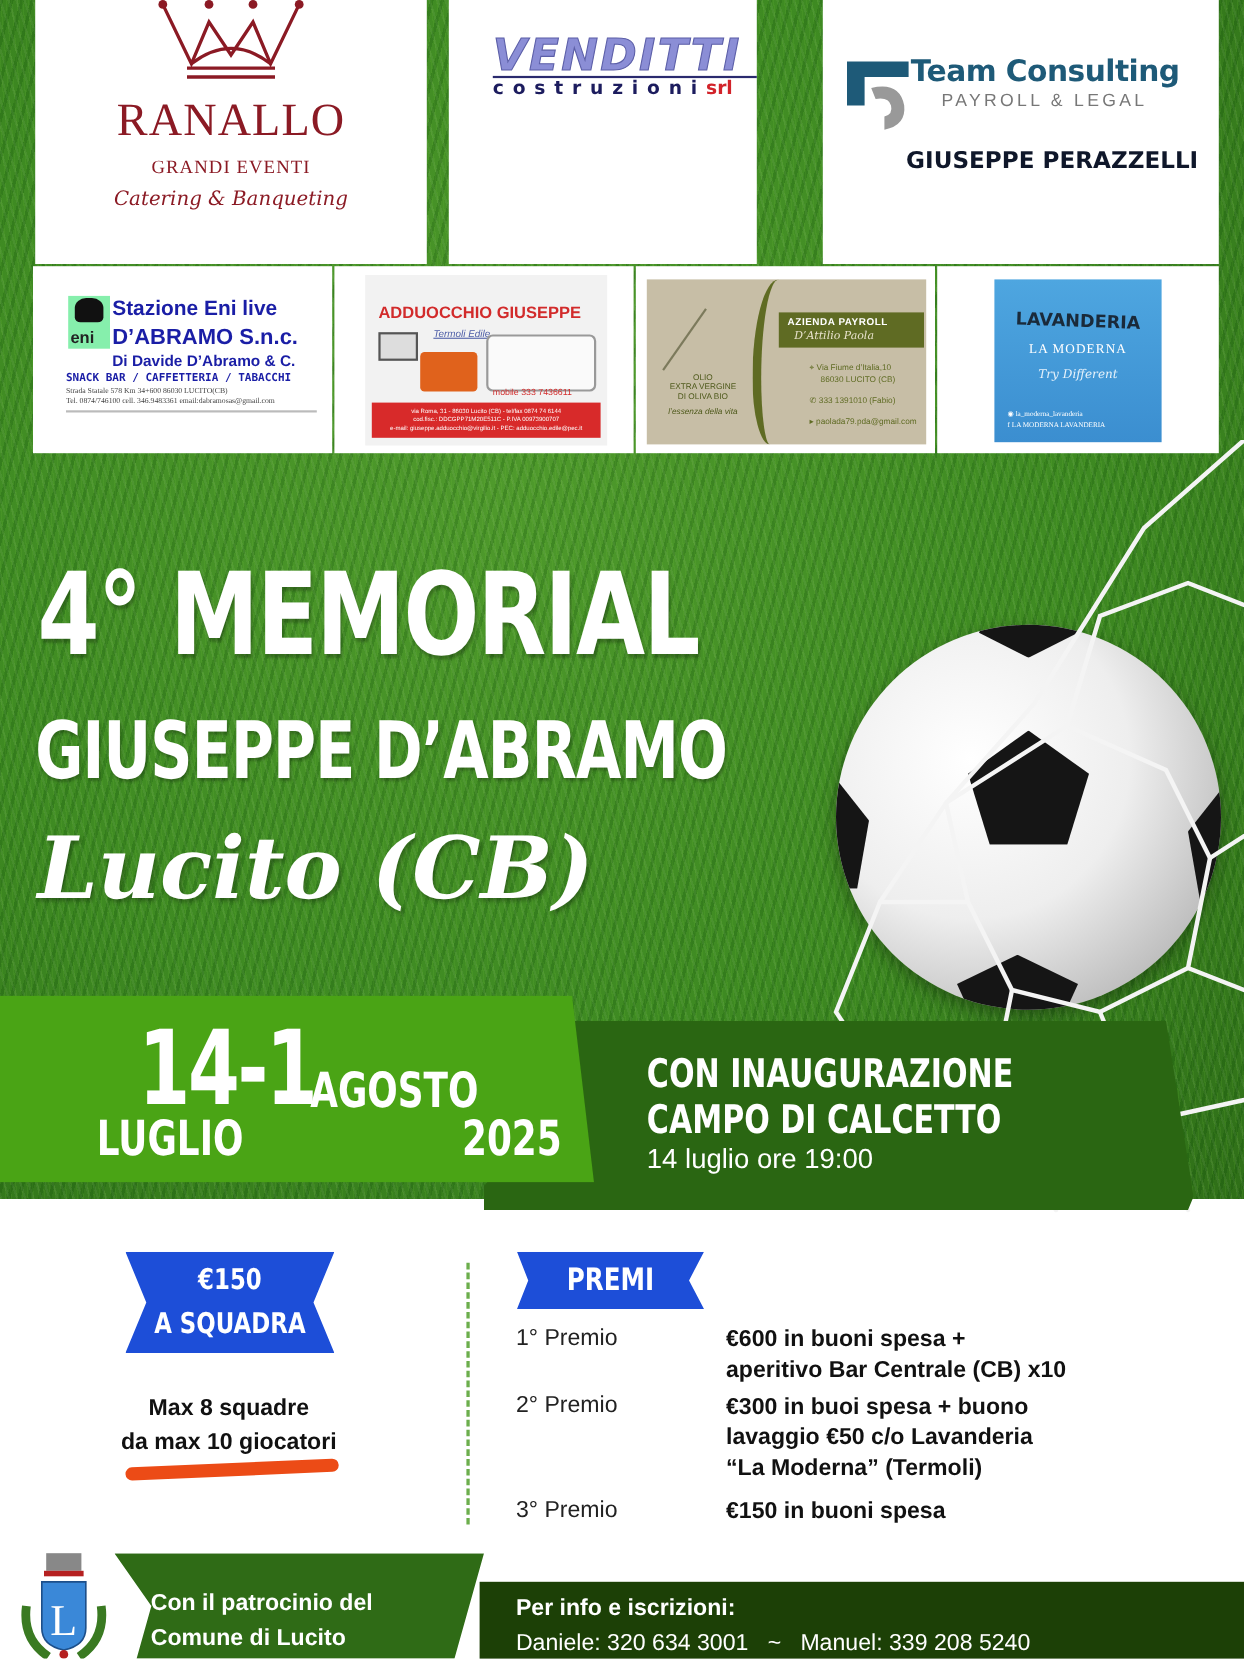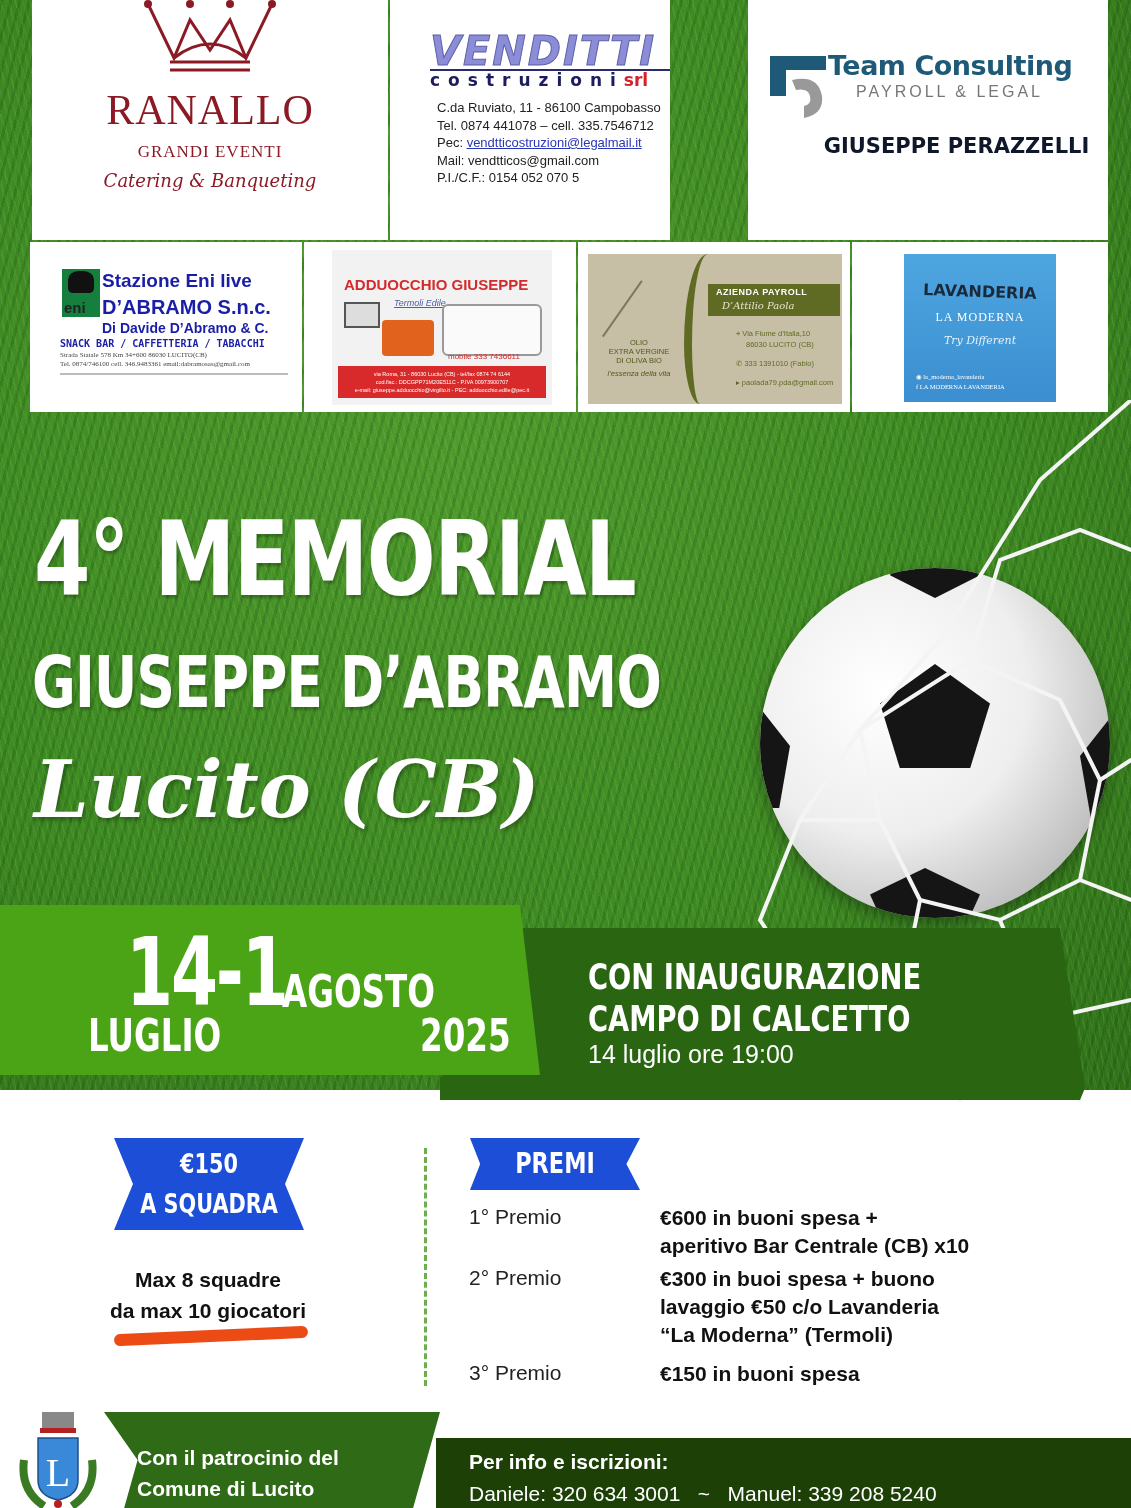--- a/index.html
+++ b/index.html
@@ -6,21 +6,21 @@
 html,body{width:1131px;height:1508px;overflow:hidden;background:#fff}
 body{position:relative;font-family:"Liberation Sans",sans-serif}
 .grass{position:absolute;left:0;top:0;width:1131px;height:1090px;
  background:
   repeating-linear-gradient(72deg,rgba(255,255,255,0.05) 0 2px,transparent 2px 7px),
   repeating-linear-gradient(105deg,rgba(0,60,0,0.18) 0 3px,transparent 3px 9px),
   repeating-linear-gradient(85deg,rgba(120,200,60,0.12) 0 1px,transparent 1px 5px),
   radial-gradient(ellipse at 40% 40%,#4f9a2c 0%,#3e8a22 55%,#2f6f18 100%);}
 .panel{position:absolute;background:#fff;overflow:hidden}
 .p1{left:32px;top:0;width:356px;height:240px}
-.p2{left:390px;top:0;width:280px;height:240px}
+.p2{left:408px;top:0;width:280px;height:240px}
 .p3{left:748px;top:0;width:360px;height:240px}
 .p4{left:30px;top:242px;width:272px;height:170px}
 .p5{left:304px;top:242px;width:272px;height:170px}
 .p6{left:578px;top:242px;width:272px;height:170px}
 .p7{left:852px;top:242px;width:256px;height:170px}
 
 
 .crown{position:absolute;left:108px;top:0;width:140px;height:72px}
 .ranallo-name{position:absolute;left:0;width:356px;top:86px;text-align:center;font-family:"Liberation Serif",serif;font-size:42px;color:#8b1a24;letter-spacing:1px}
 .ranallo-sub{position:absolute;left:0;width:356px;top:142px;text-align:center;font-family:"Liberation Serif",serif;font-size:17px;color:#8b1a24;letter-spacing:1px}
@@ -34,21 +34,21 @@
 .v-info{position:absolute;left:47px;top:99px;font-size:13px;line-height:17.5px;color:#222}
 .v-link{color:#2a36b8;text-decoration:underline}
 
 
 .tc-mark{position:absolute;left:20px;top:52px;width:64px;height:68px}
 .tc-name{position:absolute;left:80px;top:50px;font-family:"DejaVu Sans",sans-serif;font-weight:bold;font-size:27px;color:#1e5a78;letter-spacing:-0.5px}
 .tc-sub{position:absolute;left:108px;top:83px;font-size:16px;color:#777;letter-spacing:3px}
 .tc-person{position:absolute;left:0;width:417px;top:134px;text-align:center;font-family:"DejaVu Sans",sans-serif;font-weight:bold;font-size:21px;color:#0f172a}
 
 
-.eni-logo{position:absolute;left:32px;top:27px;width:38px;height:48px;background:#15803d}
+.eni-logo{position:absolute;left:32px;top:27px;width:38px;height:48px;background:#86efac}
 .eni-logo span{position:absolute;bottom:1px;left:2px;font-weight:bold;font-size:15px;color:#222}
 .eni-dog{position:absolute;left:6px;top:2px;width:26px;height:22px;background:#111;border-radius:40% 40% 20% 20%}
 .eni-t1{position:absolute;left:72px;top:28px;font-weight:bold;font-size:19px;color:#1a1ea6}
 .eni-t2{position:absolute;left:72px;top:54px;font-weight:bold;font-size:20px;color:#1a1ea6}
 .eni-t3{position:absolute;left:72px;top:78px;font-weight:bold;font-size:14px;color:#1a1ea6}
 .eni-t4{position:absolute;left:30px;top:96px;font-family:"DejaVu Sans Mono",monospace;font-weight:bold;font-size:10px;color:#1a1ea6}
 .eni-t5{position:absolute;left:30px;top:109px;font-family:"Liberation Serif",serif;font-size:7px;line-height:9px;color:#444}
 .eni-line{position:absolute;left:30px;top:131px;width:228px;height:2px;background:#bbb}
 
 
@@ -143,27 +143,20 @@
   </svg>
   <div class="ranallo-name">RANALLO</div>
   <div class="ranallo-sub">GRANDI EVENTI</div>
   <div class="ranallo-script">Catering &amp; Banqueting</div>
 </div>
 
 <div class="panel p2">
   <div class="v-logo">VENDITTI</div>
   <div class="v-rule"></div>
   <div class="v-costr"><span>costruzioni</span><span class="v-srl">srl</span></div>
-  <div class="v-info">
-    <div>C.da Ruviato, 11 - 86100 Campobasso</div>
-    <div>Tel. 0874 441078 – cell. 335.7546712</div>
-    <div><span>Pec: </span><span class="v-link">vendtticostruzioni@legalmail.it</span></div>
-    <div>Mail: vendtticos@gmail.com</div>
-    <div>P.I./C.F.:  0154 052 070 5</div>
-  </div>
 </div>
 
 <div class="panel p3">
   <svg class="tc-mark" viewBox="0 0 64 68">
     <path d="M2 4 H58 V18 H18 V44 H2 Z" fill="#1e5a78"></path>
     <path d="M24 28 Q50 22 54 44 Q56 62 36 66 L36 54 Q44 52 42 44 Q40 36 28 38 Z" fill="#999"></path>
   </svg>
   <div class="tc-name">Team Consulting</div>
   <div class="tc-sub">PAYROLL &amp; LEGAL</div>
   <div class="tc-person">GIUSEPPE PERAZZELLI</div>

